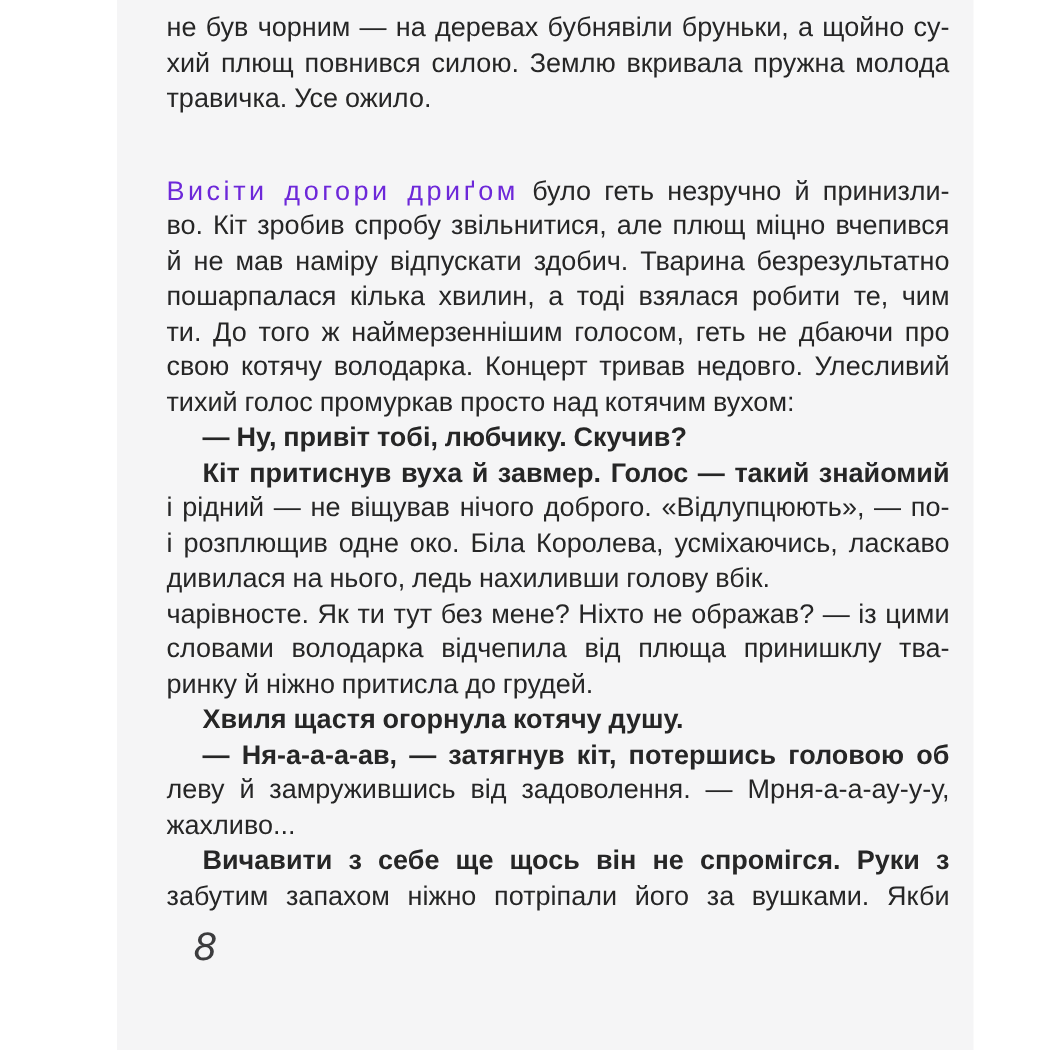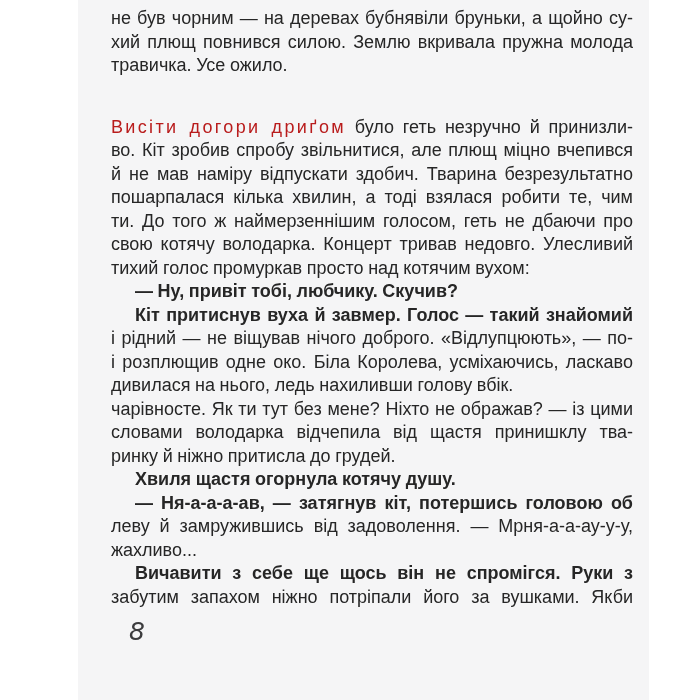--- a/index.html
+++ b/index.html
@@ -28,21 +28,21 @@
   .line{
     height:23.5px;
     overflow:hidden;
     text-align:justify;
     text-align-last:left;
   }
   .line.j{text-align-last:justify;}
   .line.ind{text-indent:24px;font-weight:bold;}
   .opener{
     letter-spacing:0.13em;
-    color:#b91c1c;
+    color:#6d28d9;
   }
   .folio{
     margin:8px 0 0 18px;
     font-size:25px;
     font-style:italic;
     color:#3c3c3e;
     font-family:"DejaVu Sans","Liberation Sans",sans-serif;
   }
 </style>
 </head>
@@ -68,21 +68,21 @@
         <div class="line ind">— Ну, привіт тобі, любчику. Скучив?</div>
       </div>
       <div class="para">
         <div class="line j ind">Кіт притиснув вуха й завмер. Голос — такий знайомий</div>
         <div class="line j">і рідний — не віщував нічого доброго. «Відлупцюють», — по-</div>
         <div class="line j">і розплющив одне око. Біла Королева, усміхаючись, ласкаво</div>
         <div class="line">дивилася на нього, ледь нахиливши голову вбік.</div>
       </div>
       <div class="para">
         <div class="line j">чарівносте. Як ти тут без мене? Ніхто не ображав? — із цими</div>
-        <div class="line j">словами володарка відчепила від щастя принишклу тва-</div>
+        <div class="line j">словами володарка відчепила від плюща принишклу тва-</div>
         <div class="line">ринку й ніжно притисла до грудей.</div>
       </div>
       <div class="para">
         <div class="line ind">Хвиля щастя огорнула котячу душу.</div>
       </div>
       <div class="para">
         <div class="line j ind">— Ня-а-а-а-ав, — затягнув кіт, потершись головою об Коро-</div>
         <div class="line j">леву й замружившись від задоволення. — Мрня-а-а-ау-у-у,</div>
         <div class="line">жахливо...</div>
       </div>

